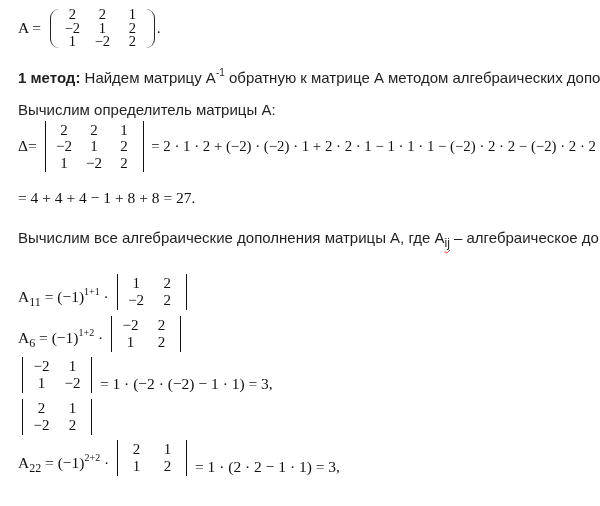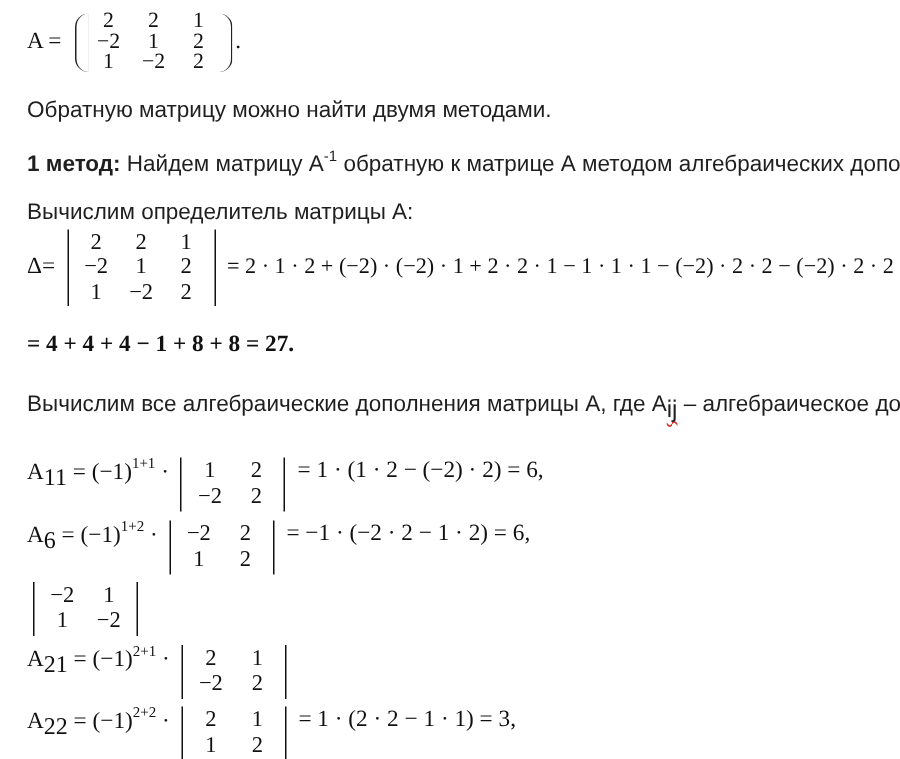--- a/index.html
+++ b/index.html
@@ -28,21 +28,21 @@
 
   
   .mt {
     font-family: "Liberation Serif", serif;
     color: #111111;
     font-size: 15.5px;
     white-space: pre;
   }
   .mrow { display: flex; align-items: center; }
   sup { font-size: 10px; position: relative; top: -1px; }
-  sub { font-size: 16px; }
+  sub { font-size: 12px; }
 
   
   .g3 {
     display: grid; grid-template-columns: repeat(3, 27px);
     column-gap: 3px; text-align: center;
   }
   .g2 {
     display: grid; grid-template-columns: repeat(2, 27px);
     column-gap: 4px; text-align: center;
   }
@@ -55,24 +55,24 @@
   .paren-l { border-left: 1.7px solid #222; border-radius: 11px 0 0 11px; margin-left: 5px; }
   .paren-r { border-right: 1.7px solid #222; border-radius: 0 11px 11px 0; margin-right: 2px; }
 
   
   .dbars {
     border-left: 1.6px solid #111; border-right: 1.6px solid #111;
     padding: 1px 5px; margin: 0 4px;
   }
   .detline { margin: 2px 0 9px 0; }
   .detline .g3 { font-size: 15px; line-height: 16.5px; }
-  .det-result { margin: 16px 0 21px 0; line-height: 19px; font-weight: bold; }
+  .det-result { margin: 16px 0 21px 0; line-height: 19px; }
 
   
-  .cof { display: flex; align-items: flex-start; margin: 0 0 5.5px 0; }
+  .cof { display: flex; align-items: flex-end; margin: 0 0 5.5px 0; }
   .cof .g2 { font-size: 15px; line-height: 17px; }
 </style>
 </head>
 <body>
 
 <div class="page">
 
   <div class="mrow matrixA">
     <span class="mt">A = </span>
     <span class="paren paren-l"></span>
@@ -84,21 +84,20 @@
       <span class="cell">1</span>
       <span class="cell">2</span>
       <span class="cell">1</span>
       <span class="cell">−2</span>
       <span class="cell">2</span>
     </span>
     <span class="paren paren-r"></span>
     <span class="mt">.</span>
   </div>
 
-  <p class="para">Обратную матрицу можно найти двумя методами.</p>
 
   <p class="para"><b>1 метод:</b><span> Найдем матрицу А</span><sup>-1</sup><span> обратную к матрице А методом алгебраических дополнений.</span></p>
 
   <p class="para" style="margin-bottom:2px">Вычислим определитель матрицы А:</p>
 
   <div class="mrow detline">
     <span class="mt">Δ= </span>
     <span class="dbars">
       <span class="g3">
         <span class="cell">2</span>
@@ -124,49 +123,47 @@
   <div class="cof">
     <span class="mt"><span>A</span><sub>11</sub><span> = (−1)</span><sup>1+1</sup><span> · </span></span>
     <span class="dbars">
         <span class="g2">
       <span class="cell">1</span>
       <span class="cell">2</span>
       <span class="cell">−2</span>
       <span class="cell">2</span>
     </span>
       </span>
-    <span class="mt"> = 1 · (1 · 2 − (−2) · 2) = 6,</span>
   </div>
 
   <div class="cof">
     <span class="mt"><span>A</span><sub>6</sub><span> = (−1)</span><sup>1+2</sup><span> · </span></span>
     <span class="dbars">
         <span class="g2">
       <span class="cell">−2</span>
       <span class="cell">2</span>
       <span class="cell">1</span>
       <span class="cell">2</span>
     </span>
       </span>
-    <span class="mt"> = −1 · (−2 · 2 − 1 · 2) = 6,</span>
   </div>
 
   <div class="cof">
     <span class="dbars">
         <span class="g2">
       <span class="cell">−2</span>
       <span class="cell">1</span>
       <span class="cell">1</span>
       <span class="cell">−2</span>
     </span>
       </span>
+    <span class="mt"> = 1 · (−2 · (−2) − 1 · 1) = 3,</span>
   </div>
 
   <div class="cof">
-    <span class="mt"><span>A</span><sub>21</sub><span> = (−1)</span><sup>2+1</sup><span> · </span></span>
     <span class="dbars">
         <span class="g2">
       <span class="cell">2</span>
       <span class="cell">1</span>
       <span class="cell">−2</span>
       <span class="cell">2</span>
     </span>
       </span>
   </div>
 

